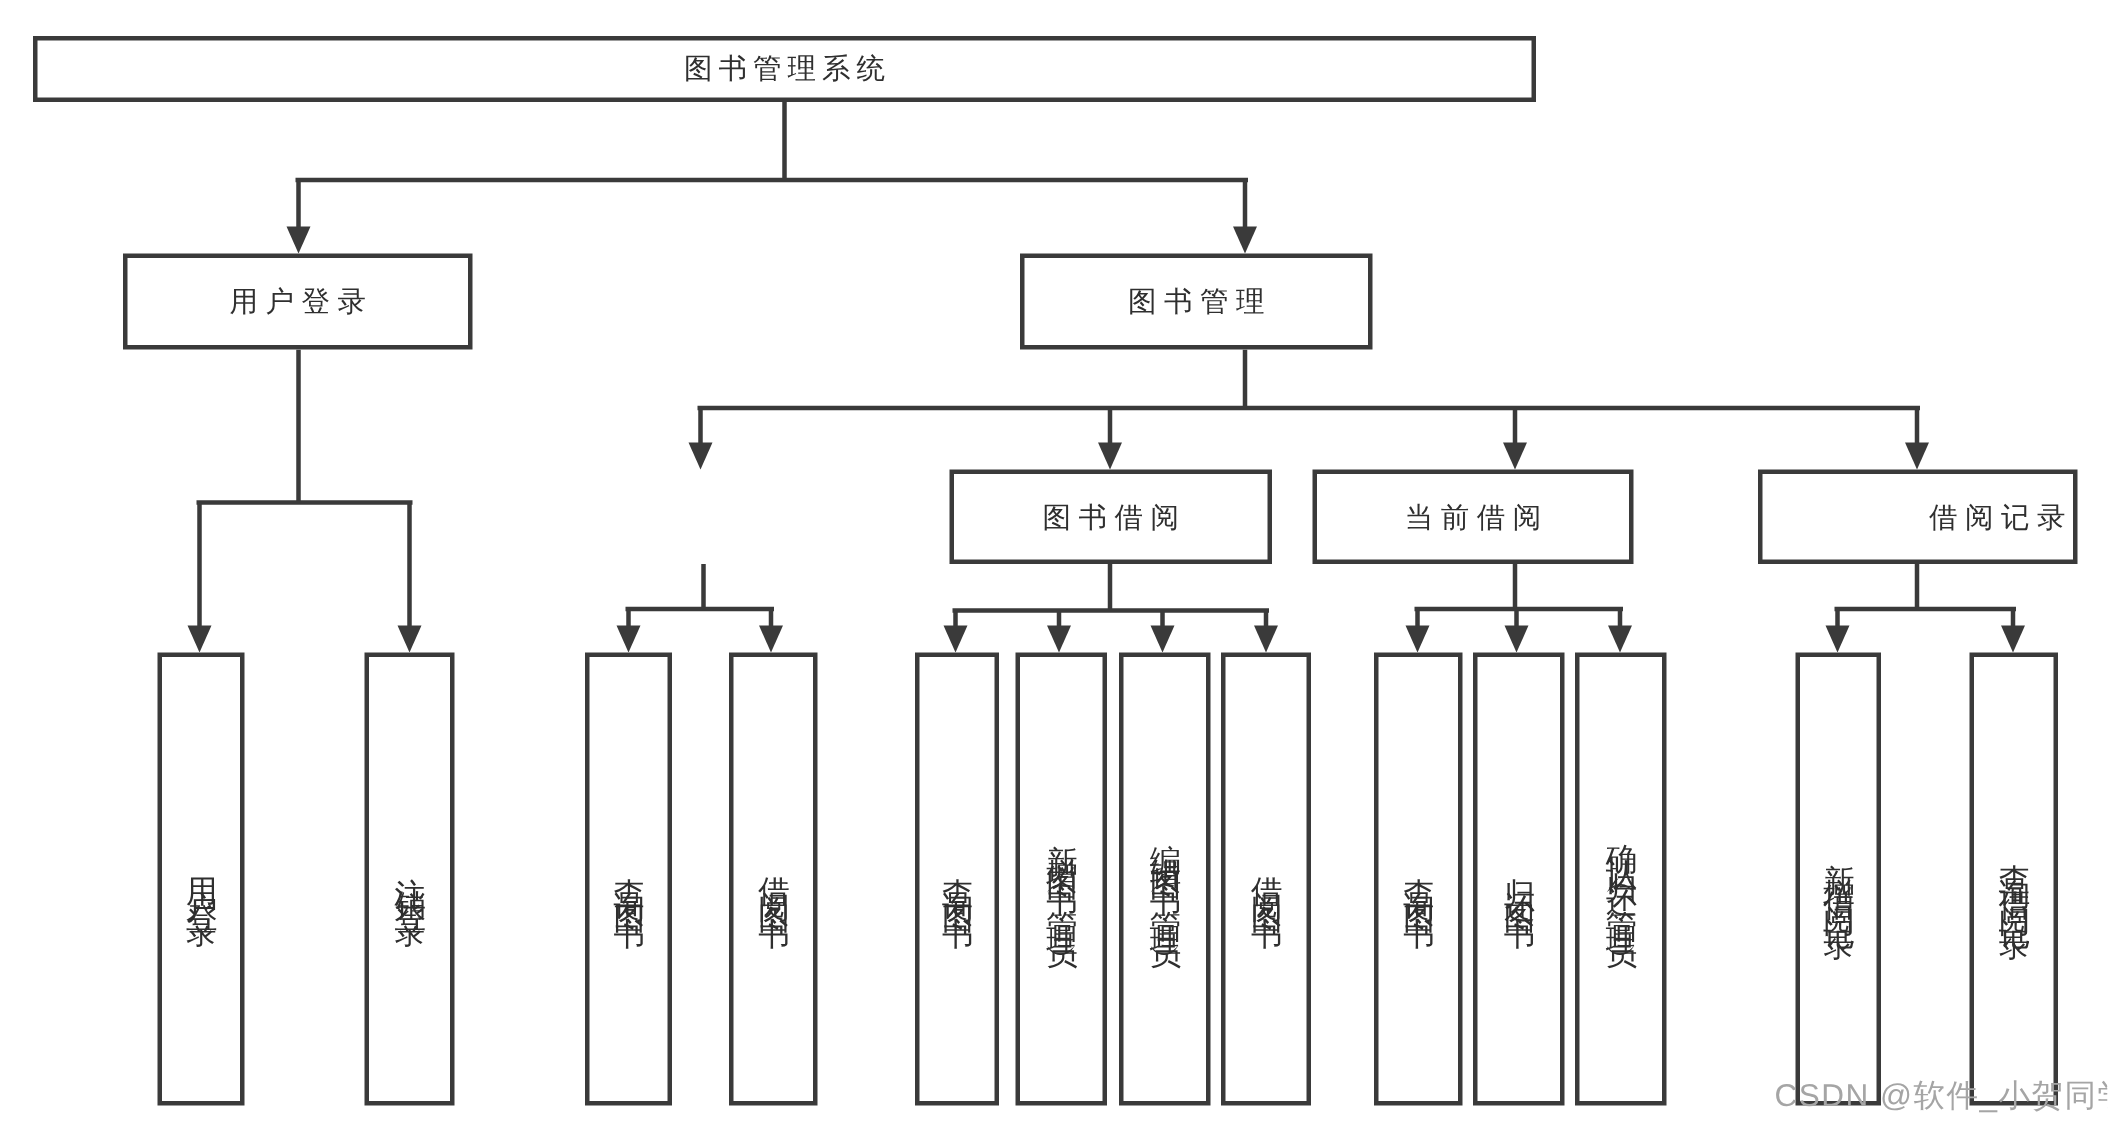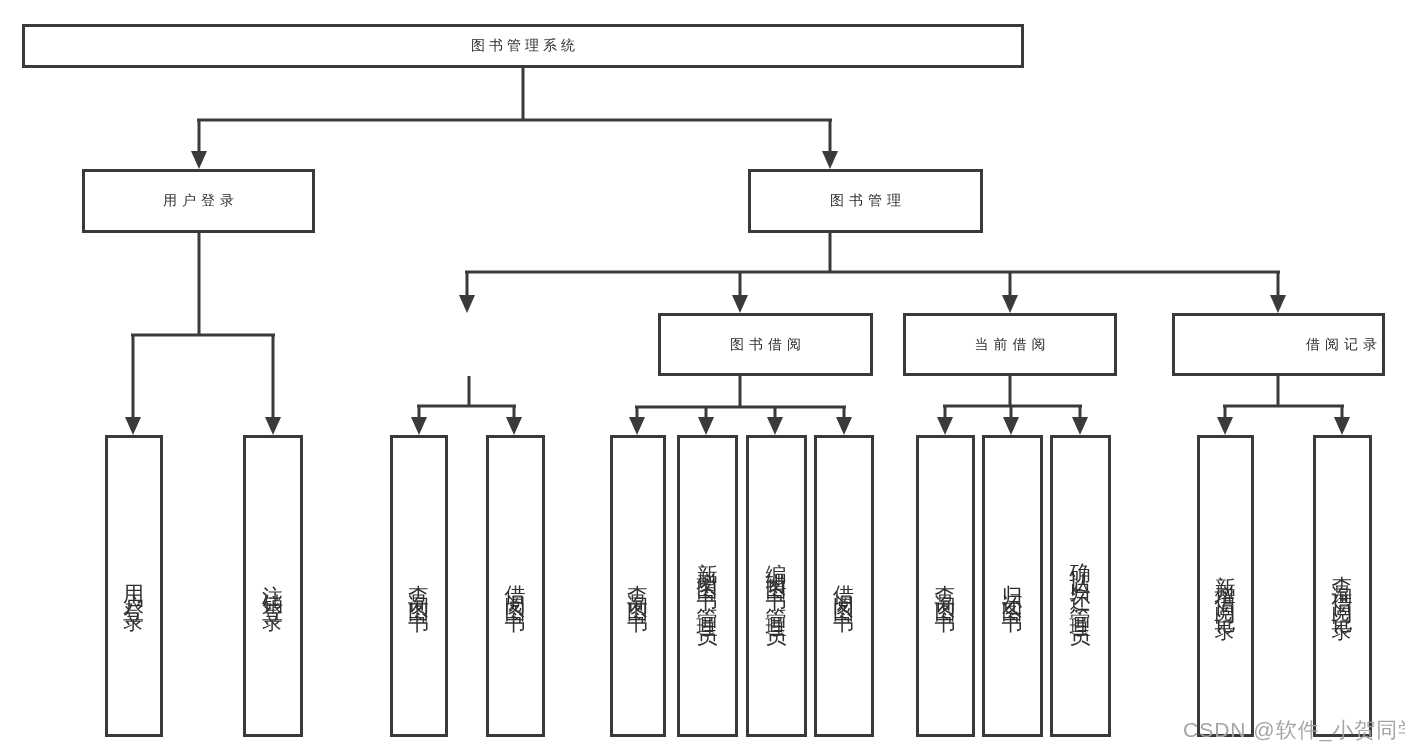--- a/index.html
+++ b/index.html
@@ -15,29 +15,29 @@
   }
   .edges{position:absolute;left:0;top:0;z-index:1;}
   .edges .edge{fill:none;stroke:var(--line);stroke-width:3;}
   .edges .ah{fill:var(--line);stroke:none;}
   .node{
     position:absolute;box-sizing:border-box;border:3px solid var(--line);
     background:var(--bg);display:flex;align-items:center;justify-content:center;
     z-index:2;color:var(--text);
   }
   .node .lbl{
-    font-size:14px;letter-spacing:5px;text-indent:5px;color:var(--text);white-space:nowrap;
+    font-size:19px;letter-spacing:5px;text-indent:5px;color:var(--text);white-space:nowrap;
   }
   .root{left:22px;top:24px;width:1002px;height:44px;}
   .root .lbl{letter-spacing:4px;text-indent:4px;}
   .b-user{left:82px;top:169px;width:233px;height:64px;}
-  .b-mgmt{left:748px;top:169px;width:235px;height:64px;}
+  .b-mgmt{left:680px;top:169px;width:235px;height:64px;}
   .b-new{left:363px;top:313px;width:212px;height:63px;}
-  .b-borrow{left:658px;top:313px;width:215px;height:63px;}
-  .b-current{left:903px;top:313px;width:214px;height:63px;}
+  .b-borrow{left:633px;top:313px;width:215px;height:63px;}
+  .b-current{left:875px;top:313px;width:214px;height:63px;}
   .b-records{left:1172px;top:313px;width:213px;height:63px;justify-content:flex-end;}
   .leaf{top:435px;height:302px;}
   .leaf .lbl{
     writing-mode:vertical-rl;font-size:21px;letter-spacing:9px;text-indent:0;
     line-height:1;white-space:nowrap;
   }
   .l1{left:105px;width:58px;}
   .l2{left:243px;width:60px;}
   .l3{left:390px;width:58px;}
   .l4{left:486px;width:59px;}

